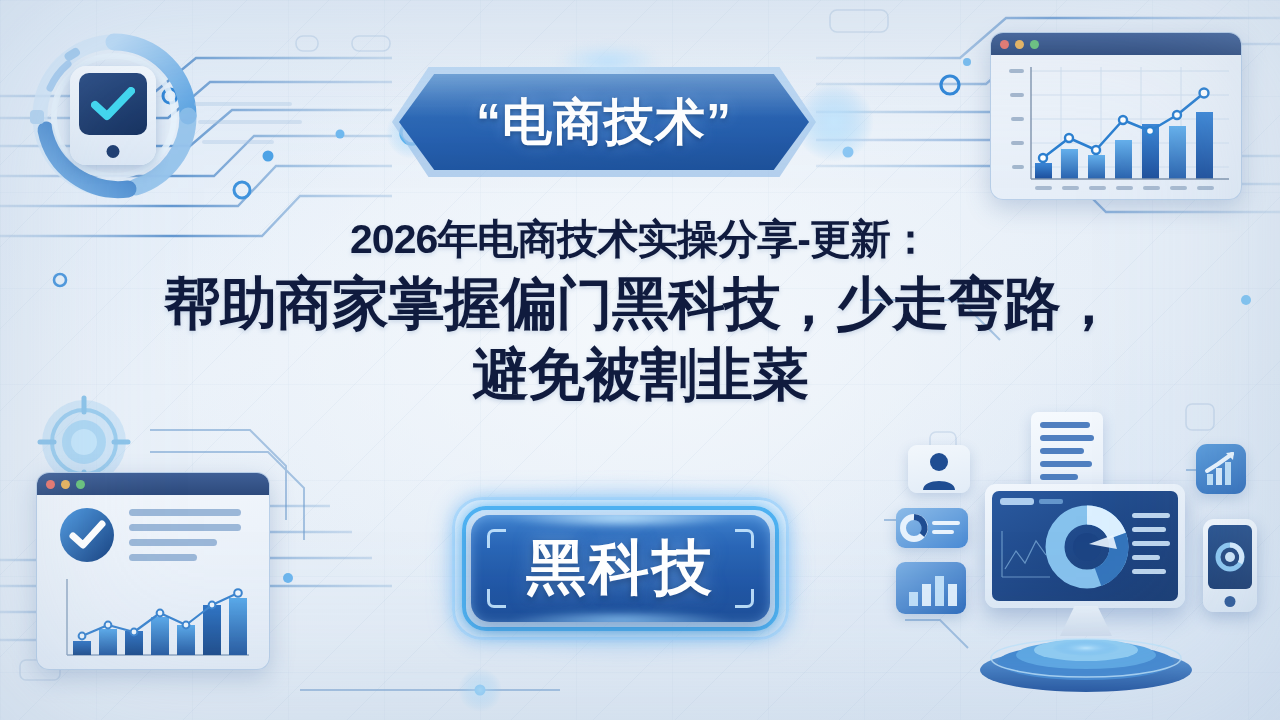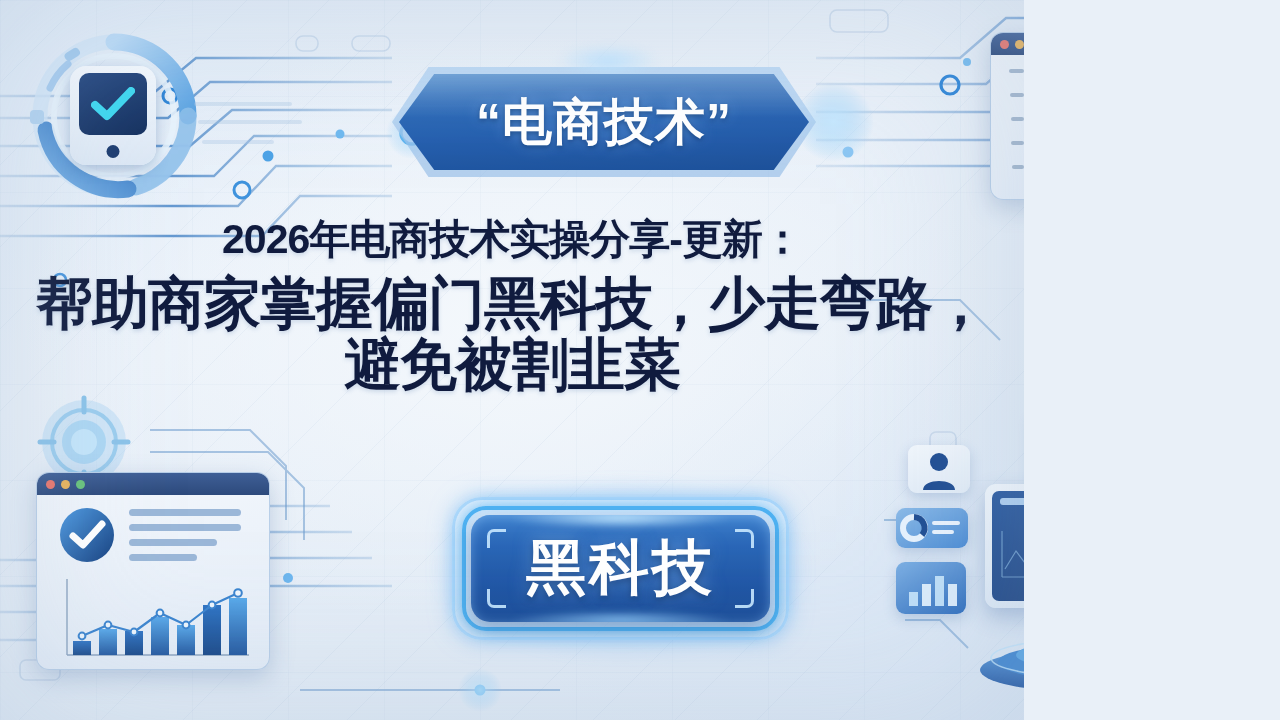--- a/index.html
+++ b/index.html
@@ -3,21 +3,21 @@
 <meta charset="utf-8">
 <title>电商技术 Banner</title>
 <style>
   html,body{margin:0;padding:0;}
   body{
     width:1280px;height:720px;overflow:hidden;
     font-family:"Liberation Sans","DejaVu Sans",sans-serif;
     background:#e9f0f8;
   }
   #stage{
-    position:relative;width:1024px;height:720px;overflow:hidden;
+    position:relative;width:1280px;height:720px;overflow:hidden;
     background:
       radial-gradient(ellipse 700px 420px at 50% 46%, #f4f8fc 0%, rgba(244,248,252,0) 72%),
       radial-gradient(ellipse 520px 380px at 88% 84%, #dce8f6 0%, rgba(220,232,246,0) 70%),
       radial-gradient(ellipse 480px 360px at 8% 14%, #e4eef9 0%, rgba(228,238,249,0) 70%),
       linear-gradient(160deg,#e6eef8 0%,#eaf1f9 38%,#e3ecf6 70%,#dfe9f5 100%);
   }
 
   
   .diaglines{
     position:absolute;inset:0;
@@ -74,21 +74,21 @@
   .headline{
     position:absolute;left:0;right:0;top:218px;text-align:center;
     color:#101b3e;pointer-events:none;
   }
   .hl-line{
     font-weight:bold;line-height:1.06;white-space:nowrap;
     text-shadow:0 2px 4px rgba(120,150,190,.30);
   }
   .hl1{font-size:41px;letter-spacing:-1px;}
   .hl2{font-size:57px;margin-top:12px;letter-spacing:-1px;}
-  .hl3{font-size:57px;letter-spacing:-1px;}
+  .hl3{font-size:57px;margin-top:10px;letter-spacing:-1px;}
 
   
   .cta-wrap{position:absolute;left:452px;top:497px;width:337px;height:143px;}
   .cta-glow{
     position:absolute;left:-26px;top:-22px;width:389px;height:187px;
     background:radial-gradient(ellipse at center,rgba(120,190,255,.45) 0%,rgba(120,190,255,0) 70%);
     filter:blur(6px);
   }
   .cta-frame-outer{
     position:absolute;inset:0;border-radius:30px;

